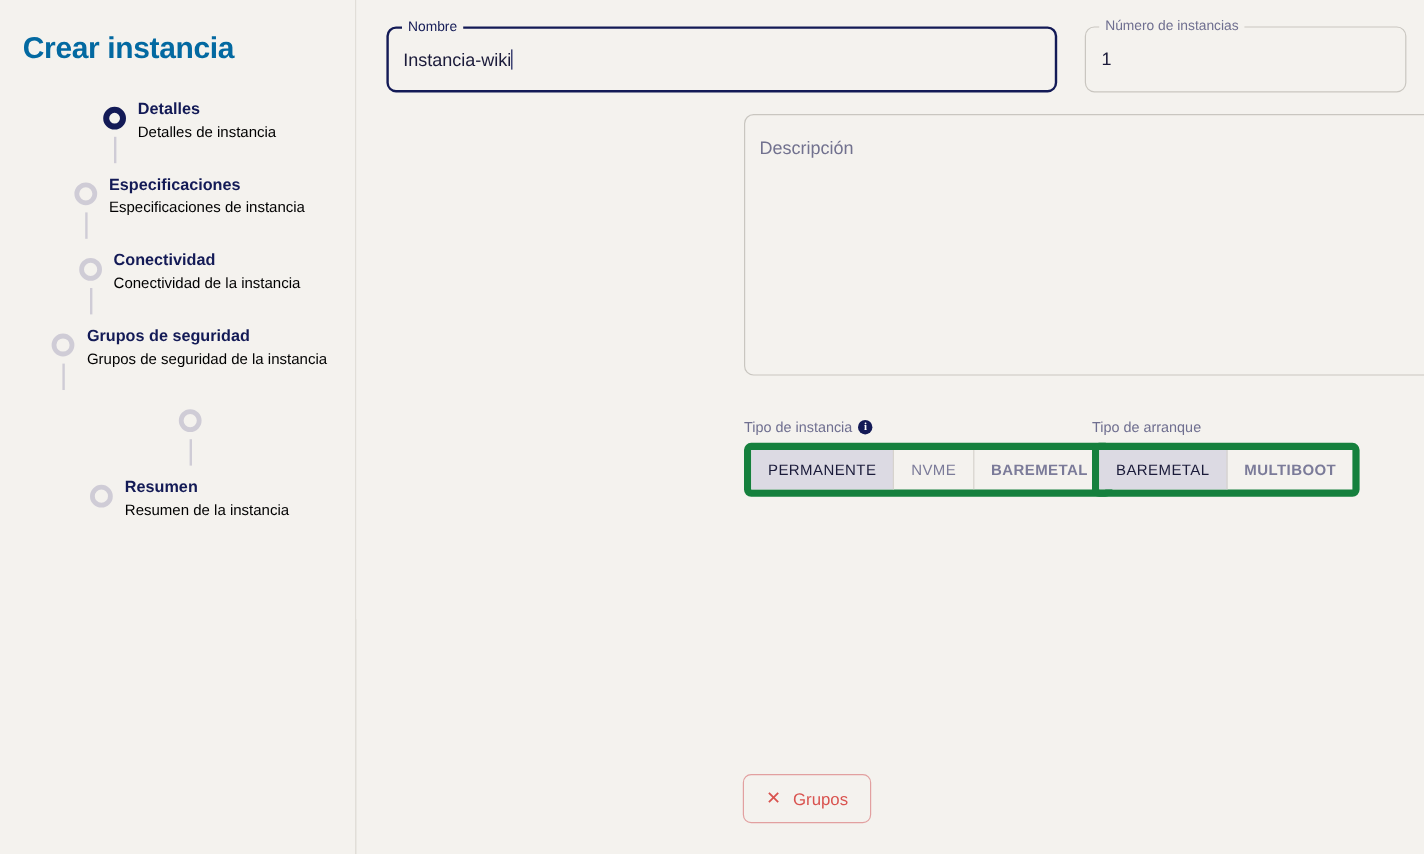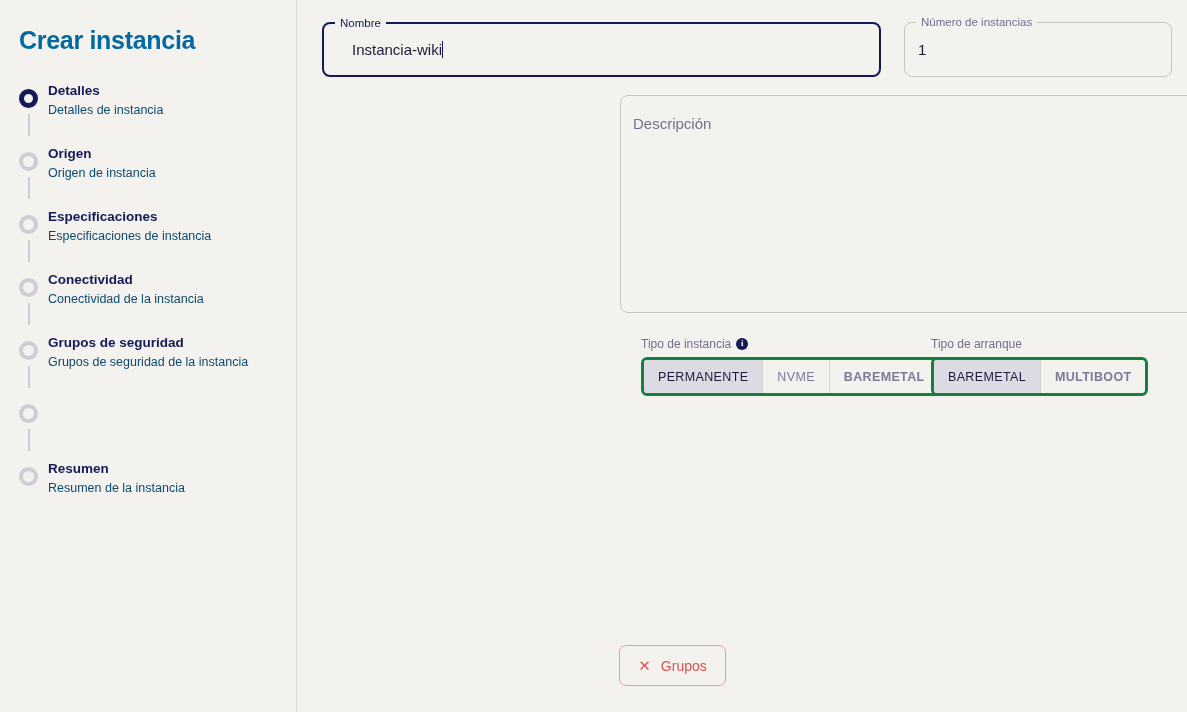--- a/index.html
+++ b/index.html
@@ -41,20 +41,21 @@
     left: 0; top: 78px;
     width: 297px;
   }
   .step {
     position: relative;
     display: flex;
     align-items: flex-start;
     padding: 0 0 0 19px;
     height: 63px;
     cursor: pointer;
+    justify-content: center;
   }
   .step-marker {
     position: relative;
     flex: 0 0 19px;
     width: 19px;
     margin-top: 11px;
   }
   .ring {
     width: 19px; height: 19px;
     border-radius: 50%;
@@ -80,21 +81,21 @@
     padding-top: 4px;
   }
   .step-label {
     font-size: 13.5px;
     font-weight: bold;
     color: #131a56;
     line-height: 18px;
   }
   .step-desc {
     font-size: 12.5px;
-    color: #0c4a6e;
+    color: #000000;
     line-height: 18px;
     margin-top: 1px;
   }
 
   
   .main {
     position: relative;
     flex: 1 1 auto;
     height: 516px;
     background: #f4f2ee;
@@ -135,21 +136,21 @@
   }
   .field.focused .legend { color: #131a56; }
   .field .value {
     font-size: 15px;
     color: #1b1b3a;
     padding: 0 13px;
     width: 100%;
     white-space: nowrap;
     overflow: hidden;
   }
-  .field.focused .value { padding-left: 28px; }
+  .field.focused .value { padding-left: 12px; }
   .caret {
     display: inline-block;
     width: 1px;
     height: 17px;
     background: #131a56;
     vertical-align: -3px;
     margin-left: 0px;
   }
   #name-field { flex: 0 0 559px; width: 559px; }
   #count-field { flex: 0 0 268px; width: 268px; }
@@ -166,22 +167,21 @@
   .textarea-placeholder {
     position: absolute;
     left: 12px; top: 19px;
     font-size: 15px;
     color: #72728f;
   }
 
   
   .toggle-section {
     position: absolute;
-    top: 336px;
-    margin-left: 21px;
+    top: 348px;
   }
   #instance-type-section { left: 323px; }
   #boot-type-section { left: 613px; }
   .toggle-caption {
     font-size: 12px;
     color: #6f6f90;
     margin-bottom: 6px;
     display: flex;
     align-items: center;
     gap: 5px;
@@ -196,21 +196,21 @@
     background: #131a56;
     color: #ffffff;
     font-size: 9px;
     font-weight: bold;
     font-family: "Liberation Serif", serif;
     line-height: 1;
     cursor: pointer;
   }
   .toggle-group {
     display: inline-flex;
-    border: 3px solid #15803d;
+    border: 6px solid #15803d;
     border-radius: 6px;
     overflow: hidden;
     background: transparent;
   }
   .toggle-btn {
     font-size: 12.5px;
     letter-spacing: 0.35px;
     padding: 0 14px;
     height: 33px;
     display: inline-flex;
@@ -259,30 +259,20 @@
     <div class="wizard-title">Crear instancia</div>
     <nav class="steps" id="steps-container">
         <div class="step active">
           <div class="step-marker">
             <div class="ring"></div>
             <div class="connector"></div>
           </div>
           <div class="step-text">
             <div class="step-label">Detalles</div>
             <div class="step-desc">Detalles de instancia</div>
-          </div>
-        </div>
-        <div class="step">
-          <div class="step-marker">
-            <div class="ring"></div>
-            <div class="connector"></div>
-          </div>
-          <div class="step-text">
-            <div class="step-label">Origen</div>
-            <div class="step-desc">Origen de instancia</div>
           </div>
         </div>
         <div class="step">
           <div class="step-marker">
             <div class="ring"></div>
             <div class="connector"></div>
           </div>
           <div class="step-text">
             <div class="step-label">Especificaciones</div>
             <div class="step-desc">Especificaciones de instancia</div>

